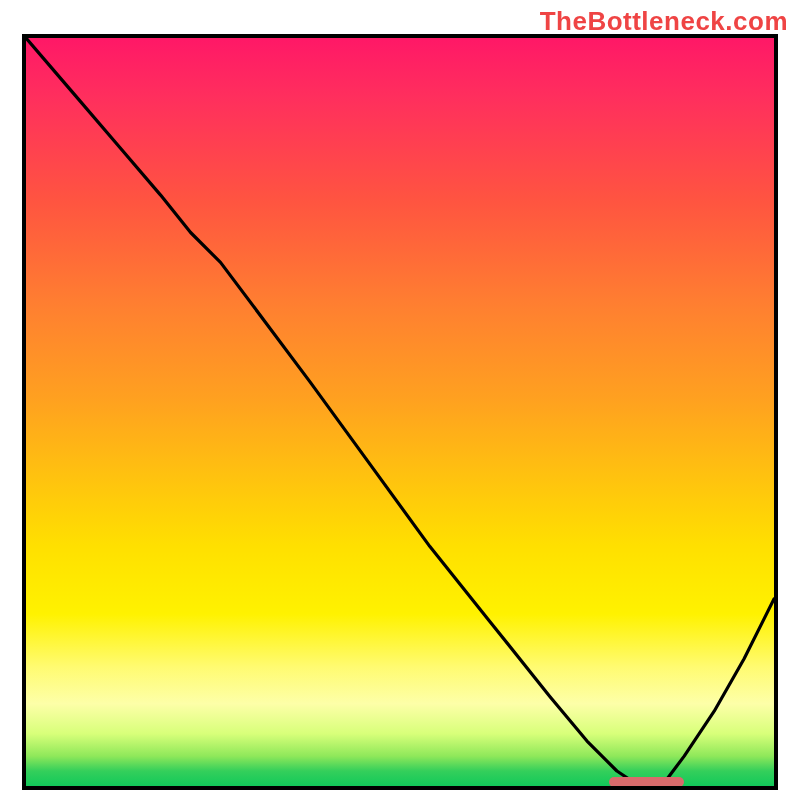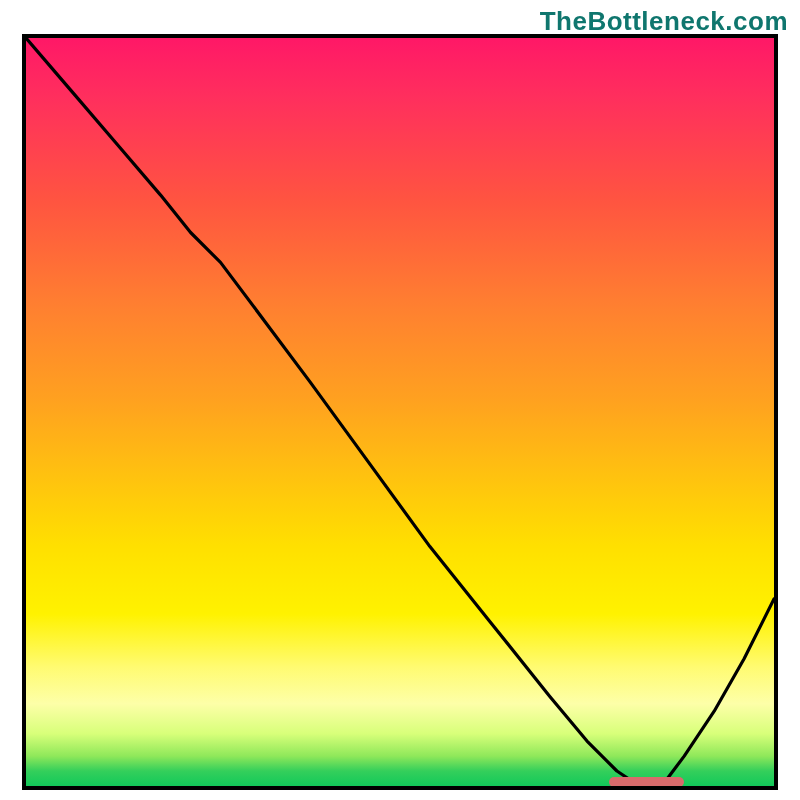--- a/index.html
+++ b/index.html
@@ -15,21 +15,21 @@
     position: relative;
     width: 800px;
     height: 800px;
   }
   .watermark {
     position: absolute;
     top: 6px;
     right: 12px;
     font-size: 26px;
     font-weight: bold;
-    color: #0f766e;
+    color: #ef4444;
     letter-spacing: 0.5px;
   }
   .plot {
     position: absolute;
     left: 22px;
     top: 34px;
     width: 756px;
     height: 756px;
     box-sizing: border-box;
     border: 4px solid #000;

